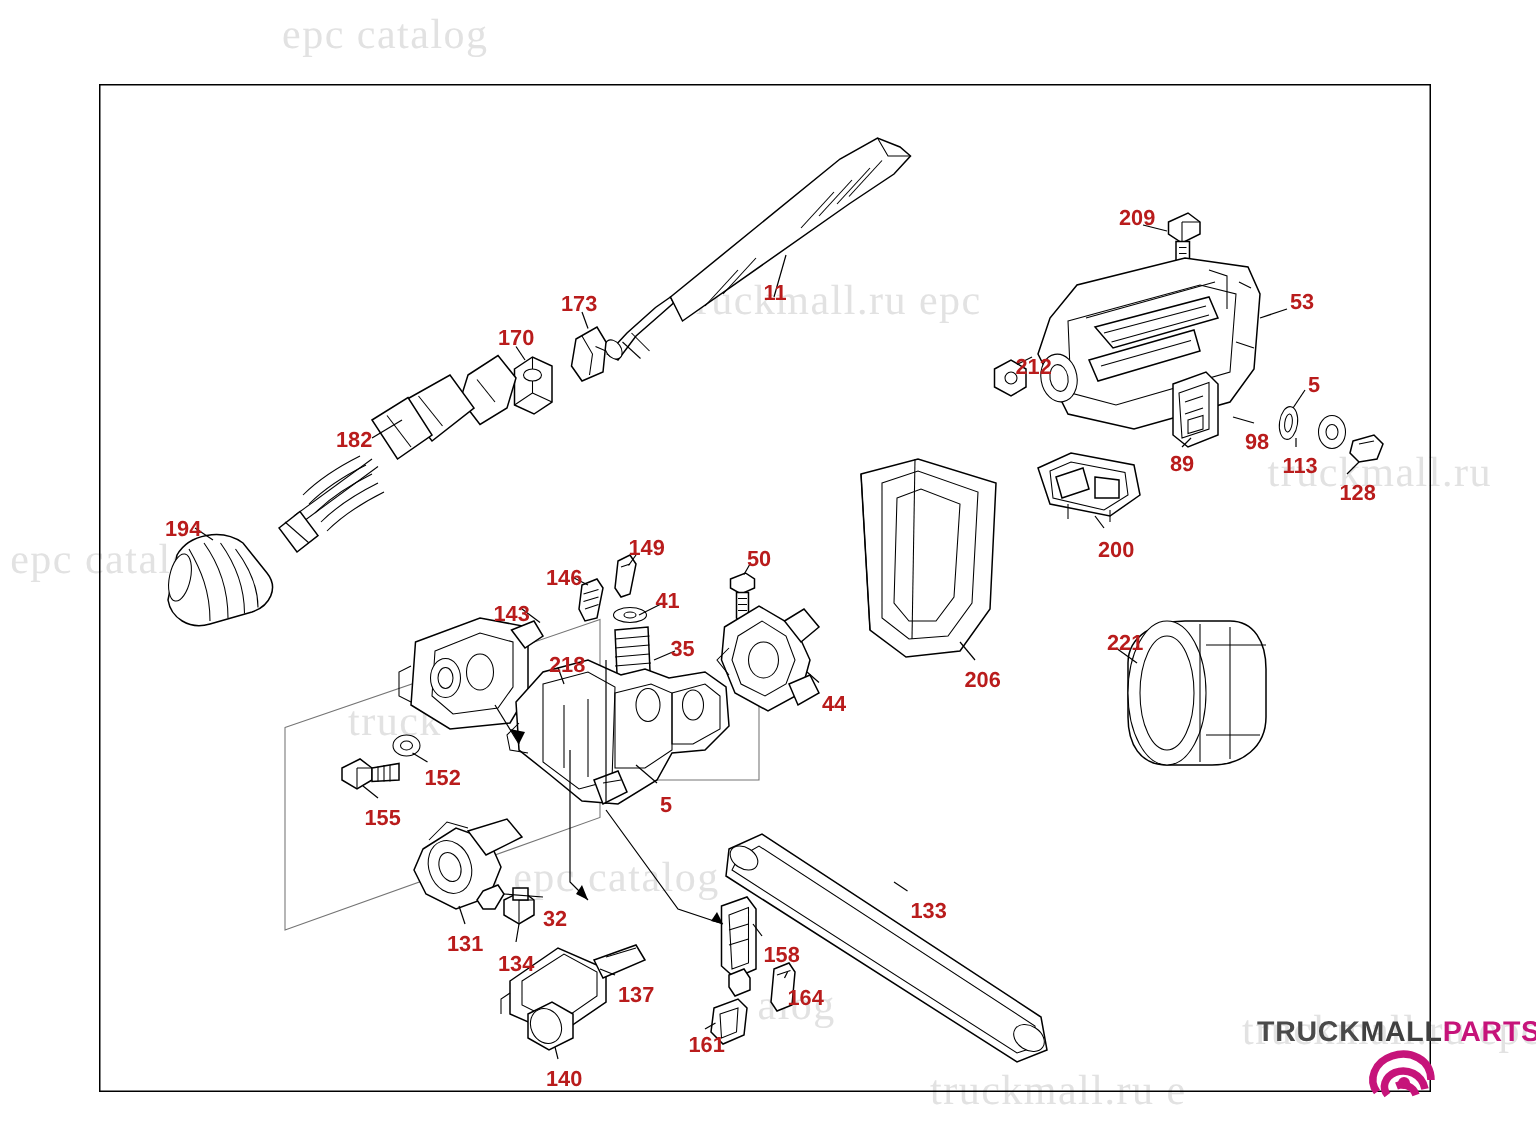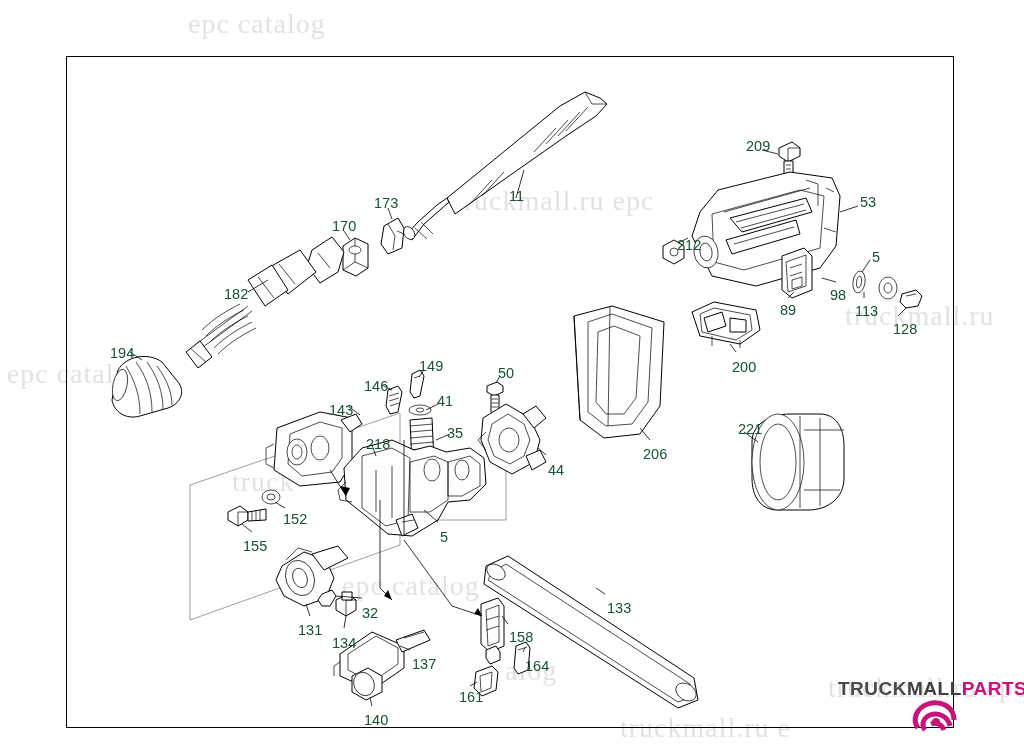--- a/index.html
+++ b/index.html
@@ -41,22 +41,22 @@
     white-space: nowrap;
     user-select: none;
     pointer-events: none;
     letter-spacing: 1px;
   }
   
   .callout {
     position: absolute;
     font-family: "Liberation Sans", sans-serif;
     font-size: 14.5px;
-    font-weight: 400;
-    color: #14532d;
+    font-weight: 700;
+    color: #b91c1c;
     white-space: nowrap;
     line-height: 1;
   }
   
   svg.art {
     position: absolute;
     left: 0; top: 0;
     width: 1024px;
     height: 750px;
     overflow: visible;

